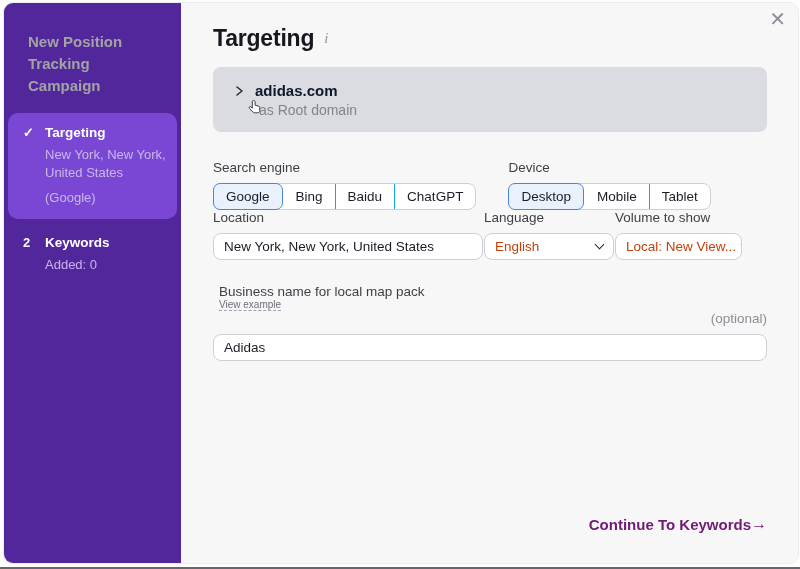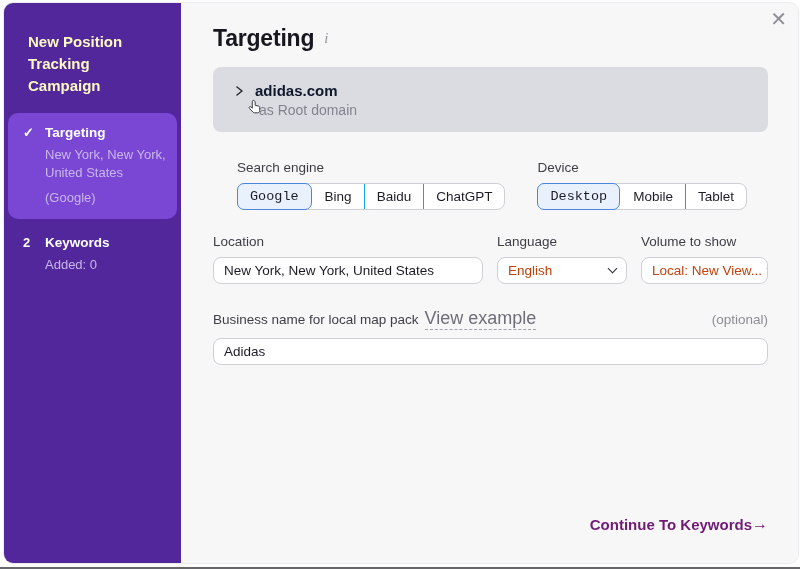--- a/index.html
+++ b/index.html
@@ -5,21 +5,21 @@
   * { margin:0; padding:0; box-sizing:border-box; }
   html,body { width:800px; height:569px; font-family:"Liberation Sans", sans-serif; background:#ffffff; }
   .screen { position:relative; width:800px; height:569px; background:#fdfdfd; overflow:hidden; }
   .screen-edge { position:absolute; left:0; right:0; bottom:0; height:2px; background:#67676b; }
 
   .modal { position:absolute; left:3px; top:2px; right:1px; bottom:5px; border-radius:10px;
            overflow:hidden; display:flex; border:1px solid #ececf0; background:#f7f7f8; }
 
   
   .sidebar { width:177px; background:#52279c; flex:none; display:flex; flex-direction:column; }
-  .sidebar-title { padding:28px 18px 0 24px; color:#fef9c3; font-size:15px; font-weight:bold; line-height:22px; }
+  .sidebar-title { padding:28px 18px 0 24px; color:#a3a3a3; font-size:15px; font-weight:bold; line-height:22px; }
   .step { display:flex; gap:8px; }
   .step-active { margin:16px 4px 0 4px; background:#7a47d5; border-radius:10px; padding:11px 10px 12px 15px; }
   .step-plain { margin:15px 4px 0 4px; padding:0 10px 0 15px; }
   .step-marker { width:14px; flex:none; color:#ffffff; font-size:13px; font-weight:bold; line-height:18px; }
   .step-label { color:#ffffff; font-size:13.5px; font-weight:bold; line-height:18px; }
   .step-sub { color:#c9b6ec; font-size:13px; line-height:18px; margin-top:4px; }
   .step-sub2 { color:#c9b6ec; font-size:13px; line-height:18px; margin-top:7px; }
 
   
   .main { flex:1; position:relative; background:#f7f7f8; padding:0 31px 0 32px; }
@@ -30,45 +30,45 @@
   .info-icon { font-family:"Liberation Serif", serif; font-style:italic; font-size:15px; color:#9496a0; cursor:pointer; }
 
   .domain-card { margin-top:15px; background:#dbdbe2; border-radius:8px; padding:15px 20px 14px 20px; cursor:pointer; }
   .domain-row { display:flex; align-items:center; gap:10px; }
   .chev-right { width:12px; height:12px; flex:none; }
   .domain-name { font-size:15px; font-weight:bold; color:#0f172a; }
   .scope-row { margin-top:3px; padding-left:26px; position:relative; color:#84848e; font-size:14px; }
   .cursor-ptr { position:absolute; left:14px; top:-3px; width:17px; height:17px; }
 
   .field-label { font-size:13.5px; color:#3e3e47; margin-bottom:8px; }
-  .row-controls { margin-top:28px; display:flex; gap:32px;margin-left:24px; }
+  .row-controls { margin-top:28px; display:flex; gap:32px; }
   .segmented { display:inline-flex; background:#ffffff; border:1px solid #cfcfd6; border-radius:8px; }
   .seg { padding:5px 12px; font-family:"Liberation Sans", sans-serif; font-size:13.5px; color:#1c1c26;
          background:transparent; border:none; border-left:1px solid #0ea5e9; cursor:pointer; white-space:nowrap; }
-  .seg:first-child { border-left:none;font-family:Liberation Mono, monospace; }
+  .seg:first-child { border-left:none; }
   .seg-selected { background:#e9f1fc; border:1px solid #4c86dc !important; border-radius:7px;
                   margin:-1px 0 -1px -1px; position:relative; z-index:1; }
   .seg-selected + .seg { border-left-color:transparent; }
 
-  .row-inputs { margin-top:24px; display:flex; gap:14px; }
+  .row-inputs { display:flex; gap:1px; }
   .w-location { width:270px; flex:none; }
   .w-language { width:130px; flex:none; }
   .w-volume { width:127px; flex:none; }
   .text-input { width:100%; height:27px; border:1px solid #cfcfd6; border-radius:8px; background:#ffffff;
                 font-family:"Liberation Sans", sans-serif; font-size:13.5px; color:#1b1b25; padding:0 10px; }
   .select-box { width:100%; height:27px; border:1px solid #cfcfd6; border-radius:8px; background:#ffffff;
                 display:flex; align-items:center; justify-content:space-between; padding:0 10px;
                 font-size:13.5px; color:#c2410c; cursor:pointer; white-space:nowrap; overflow:hidden; }
   .chev-down { width:7px; height:7px; border-right:1.7px solid #2b2b33; border-bottom:1.7px solid #2b2b33;
                transform:rotate(45deg); margin-top:-4px; flex:none; margin-left:6px; }
 
   .row-business { margin-top:24px; }
-  .business-label-row { display:flex; align-items:baseline; font-size:13.5px; color:#3e3e47; margin-bottom:8px; }
+  .business-label-row { display:flex; align-items:baseline; font-size:13.5px; color:#3e3e47; margin-bottom:8px;flex-direction:column; }
   .view-example { margin-left:6px; color:#6e6e79; text-decoration:none; border-bottom:1px dashed #a2a2ac;
-                  cursor:pointer; font-size:18px; }
+                  cursor:pointer; font-size:10px; }
   .optional { margin-left:auto; color:#8d8d96; font-size:13.5px; }
 
   .continue-link { position:absolute; right:31px; bottom:30px; display:flex; align-items:center; 
                    color:#701a75; font-size:15px; font-weight:bold; text-decoration:none; cursor:pointer; }
   .arrow { font-size:16px; font-weight:bold; }
 </style>
 </head>
 <body>
 
 <div class="screen">

